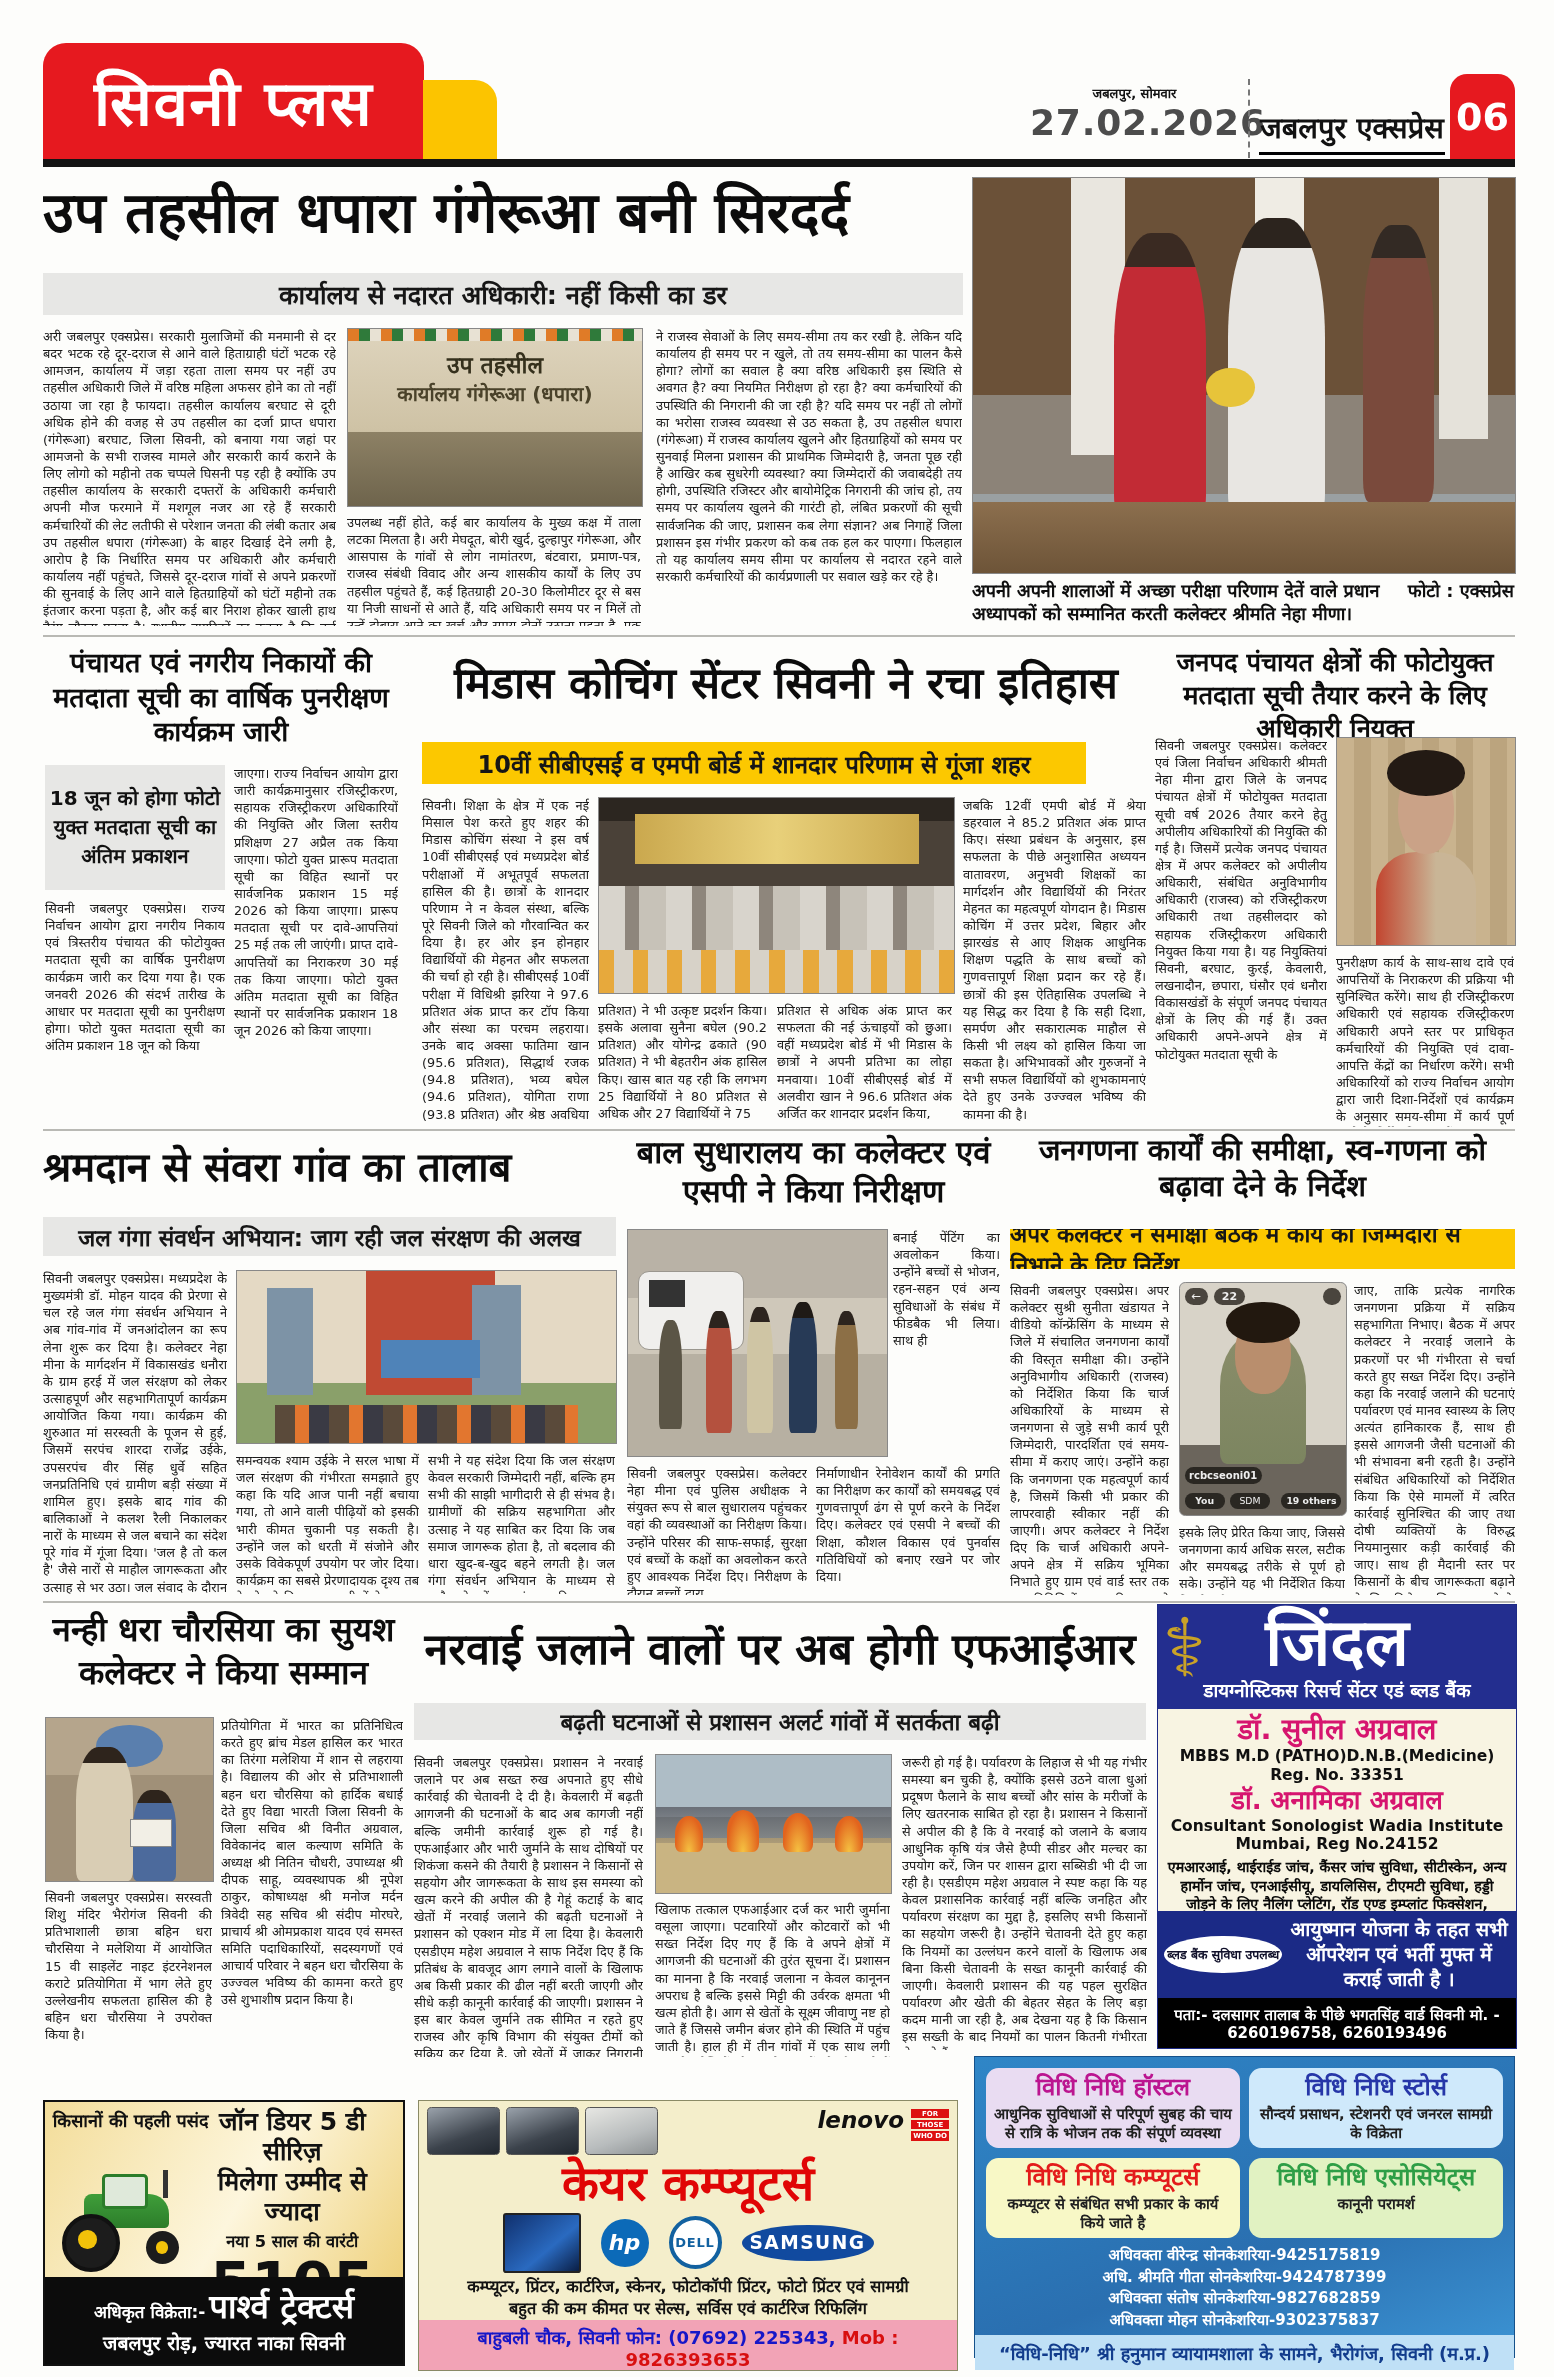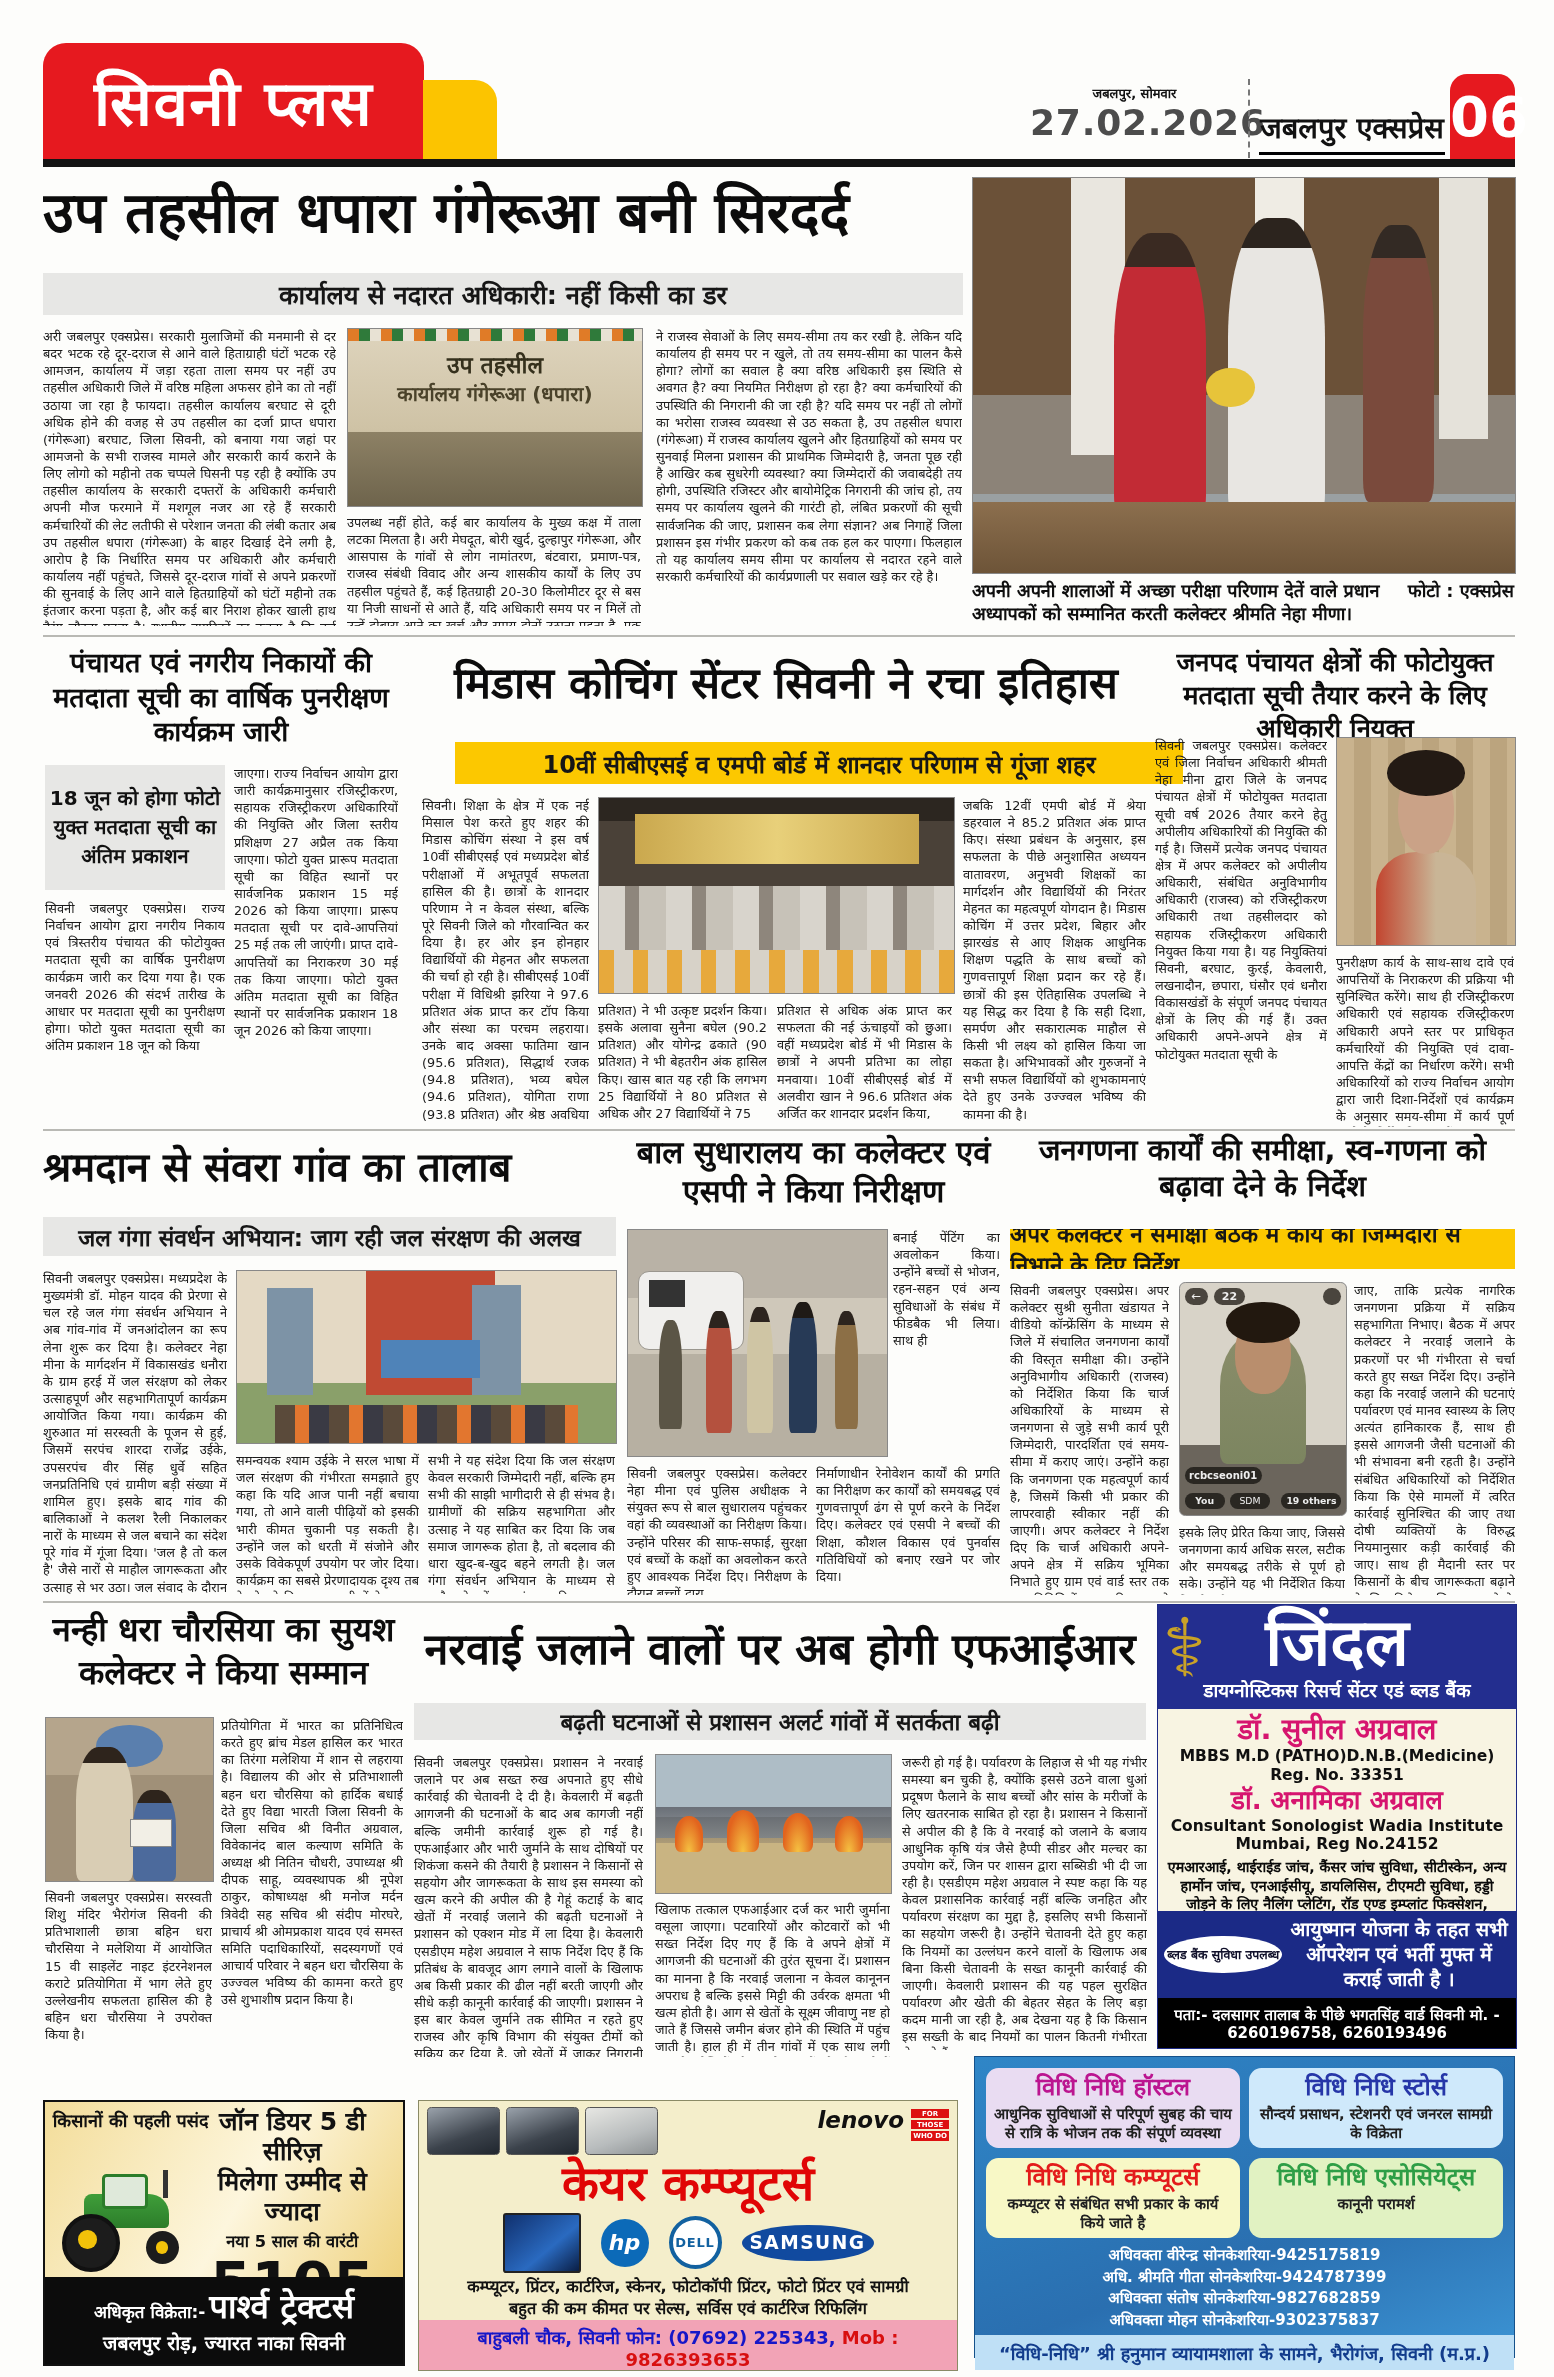--- a/index.html
+++ b/index.html
@@ -16,21 +16,21 @@
   .yellow{background:#fcc800;}
   .caption{font-weight:700;font-size:18px;line-height:1.3;color:#0e0e0e;}
   .photo{position:absolute;overflow:hidden;border:0.8px solid #888;}
   .rule{position:absolute;background:#b9b9b4;height:1.5px;}
   .nowrap{white-space:nowrap;}
   .center{text-align:center;}
   
   .brandbox{position:absolute;left:43px;top:43px;width:381px;height:116px;background:#e6191f;border-radius:23px 23px 0 0;display:flex;align-items:center;justify-content:center;}
   .brandbox span{color:#fff;font-size:62px;font-weight:800;letter-spacing:1.5px;}
   .ybox{position:absolute;left:423px;top:80px;width:74px;height:79px;background:#fcc400;border-radius:0 22px 0 0;}
-  .pagebox{position:absolute;left:1450px;top:74px;width:65px;height:85px;background:#e6191f;border-radius:17px 17px 0 0;display:flex;align-items:center;justify-content:flex-start;color:#fff;font-size:56px;font-weight:800;}
+  .pagebox{position:absolute;left:1450px;top:74px;width:65px;height:85px;background:#e6191f;border-radius:17px 17px 0 0;display:flex;align-items:center;justify-content:center;color:#fff;font-size:38px;font-weight:800;}
   .mainrule{position:absolute;left:43px;top:159px;width:1472px;height:7.7px;background:#141414;}
   .fig{position:absolute;border-radius:40% 40% 8% 8%;}
   
   .jindal{position:absolute;left:1157px;top:1604px;width:358px;height:443px;display:flex;flex-direction:column;border:1.5px solid #1d2a86;overflow:hidden;}
   .j-head{background:#232e8f;color:#fff;text-align:center;padding:4.6px 3.1px 6.2px;position:relative;}
   .j-brand{font-size:65px;font-weight:800;line-height:1.02;}
   .j-tag{font-size:18.6px;font-weight:800;margin-top:1.5px;}
   .j-cad{position:absolute;left:4.6px;top:3.1px;font-size:81px;line-height:1;color:#c9a227;}
   .j-body{background:#f8f4e2;text-align:center;padding:4.6px 6.2px;flex:1;overflow:hidden;}
   .j-doc{color:#d6156f;font-size:29px;font-weight:800;line-height:1.15;}
@@ -132,21 +132,21 @@
 </div>
 
 <div class="rule" style="left:43px;top:635px;width:1472px;"></div>
 
 <div class="headline center" style="left:43px;top:646px;width:356px;font-size:27px;line-height:1.28;">पंचायत एवं नगरीय निकायों की मतदाता सूची का वार्षिक पुनरीक्षण कार्यक्रम जारी</div>
 <div class="abs gray center" style="left:45px;top:765px;width:180px;height:125px;display:flex;align-items:center;justify-content:center;padding:0;box-sizing:border-box;font-size:20px;font-weight:800;line-height:1.45;">18 जून को होगा फोटो युक्त मतदाता सूची का अंतिम प्रकाशन</div>
 <div class="col" style="left:45px;top:900px;width:180px;height:227px;">सिवनी जबलपुर एक्सप्रेस। राज्य निर्वाचन आयोग द्वारा नगरीय निकाय एवं त्रिस्तरीय पंचायत की फोटोयुक्त मतदाता सूची का वार्षिक पुनरीक्षण कार्यक्रम जारी कर दिया गया है। एक जनवरी 2026 की संदर्भ तारीख के आधार पर मतदाता सूची का पुनरीक्षण होगा। फोटो युक्त मतदाता सूची का अंतिम प्रकाशन 18 जून को किया</div>
 <div class="col" style="left:234px;top:765px;width:164px;height:362px;">जाएगा। राज्य निर्वाचन आयोग द्वारा जारी कार्यक्रमानुसार रजिस्ट्रीकरण, सहायक रजिस्ट्रीकरण अधिकारियों की नियुक्ति और जिला स्तरीय प्रशिक्षण 27 अप्रैल तक किया जाएगा। फोटो युक्त प्रारूप मतदाता सूची का विहित स्थानों पर सार्वजनिक प्रकाशन 15 मई 2026 को किया जाएगा। प्रारूप मतदाता सूची पर दावे-आपत्तियां 25 मई तक ली जाएंगी। प्राप्त दावे-आपत्तियों का निराकरण 30 मई तक किया जाएगा। फोटो युक्त अंतिम मतदाता सूची का विहित स्थानों पर सार्वजनिक प्रकाशन 18 जून 2026 को किया जाएगा।</div>
 
 <div class="headline center nowrap" style="left:422px;top:649px;width:728px;font-size:43px;line-height:1.6;">मिडास कोचिंग सेंटर सिवनी ने रचा इतिहास</div>
-<div class="band yellow" style="left:422px;top:742px;width:728px;height:42px;font-size:24px;margin-left:33px;">10वीं सीबीएसई व एमपी बोर्ड में शानदार परिणाम से गूंजा शहर</div>
+<div class="band yellow" style="left:422px;top:742px;width:664px;height:42px;font-size:24px;">10वीं सीबीएसई व एमपी बोर्ड में शानदार परिणाम से गूंजा शहर</div>
 <div class="col" style="left:422px;top:797px;width:167px;height:329px;">सिवनी। शिक्षा के क्षेत्र में एक नई मिसाल पेश करते हुए शहर की मिडास कोचिंग संस्था ने इस वर्ष 10वीं सीबीएसई एवं मध्यप्रदेश बोर्ड परीक्षाओं में अभूतपूर्व सफलता हासिल की है। छात्रों के शानदार परिणाम ने न केवल संस्था, बल्कि पूरे सिवनी जिले को गौरवान्वित कर दिया है। हर ओर इन होनहार विद्यार्थियों की मेहनत और सफलता की चर्चा हो रही है। सीबीएसई 10वीं परीक्षा में विधिश्री झरिया ने 97.6 प्रतिशत अंक प्राप्त कर टॉप किया और संस्था का परचम लहराया। उनके बाद अक्सा फातिमा खान (95.6 प्रतिशत), सिद्धार्थ रजक (94.8 प्रतिशत), भव्य बघेल (94.6 प्रतिशत), योगिता राणा (93.8 प्रतिशत) और श्रेष्ठ अवधिया (93.4</div>
 <div class="photo" style="left:598px;top:797px;width:355px;height:195px;background:linear-gradient(180deg,#2c2620 0 12%,#4a4138 12% 60%,#6f655a 60% 100%);">
   <div class="abs" style="left:10%;top:8%;width:80%;height:26%;background:linear-gradient(90deg,#caa84e,#e8d07a 50%,#caa84e);"></div>
   <div class="abs" style="left:0;bottom:0;right:0;height:55%;background:repeating-linear-gradient(90deg,#d8d4cc 0 26px,#8e867c 26px 40px,#c7c2b8 40px 67px);"></div>
   <div class="abs" style="left:0;bottom:0;right:0;height:22%;background:repeating-linear-gradient(90deg,#e7a93c 0 15.5px,#d7d2c8 15.5px 34px);"></div>
 </div>
 <div class="col" style="left:598px;top:1002px;width:169px;height:125px;">प्रतिशत) ने भी उत्कृष्ट प्रदर्शन किया। इसके अलावा सुनैना बघेल (90.2 प्रतिशत) और योगेन्द्र ढकाते (90 प्रतिशत) ने भी बेहतरीन अंक हासिल किए। खास बात यह रही कि लगभग 25 विद्यार्थियों ने 80 प्रतिशत से अधिक और 27 विद्यार्थियों ने 75</div>
 <div class="col" style="left:777px;top:1002px;width:175px;height:125px;">प्रतिशत से अधिक अंक प्राप्त कर सफलता की नई ऊंचाइयों को छुआ। वहीं मध्यप्रदेश बोर्ड में भी मिडास के छात्रों ने अपनी प्रतिभा का लोहा मनवाया। 10वीं सीबीएसई बोर्ड में अलवीरा खान ने 96.6 प्रतिशत अंक अर्जित कर शानदार प्रदर्शन किया,</div>
 <div class="col" style="left:963px;top:797px;width:183px;height:329px;">जबकि 12वीं एमपी बोर्ड में श्रेया डहरवाल ने 85.2 प्रतिशत अंक प्राप्त किए। संस्था प्रबंधन के अनुसार, इस सफलता के पीछे अनुशासित अध्ययन वातावरण, अनुभवी शिक्षकों का मार्गदर्शन और विद्यार्थियों की निरंतर मेहनत का महत्वपूर्ण योगदान है। मिडास कोचिंग में उत्तर प्रदेश, बिहार और झारखंड से आए शिक्षक आधुनिक शिक्षण पद्धति के साथ बच्चों को गुणवत्तापूर्ण शिक्षा प्रदान कर रहे हैं। छात्रों की इस ऐतिहासिक उपलब्धि ने यह सिद्ध कर दिया है कि सही दिशा, समर्पण और सकारात्मक माहौल से किसी भी लक्ष्य को हासिल किया जा सकता है। अभिभावकों और गुरुजनों ने सभी सफल विद्यार्थियों को शुभकामनाएं देते हुए उनके उज्ज्वल भविष्य की कामना की है।</div>
 

